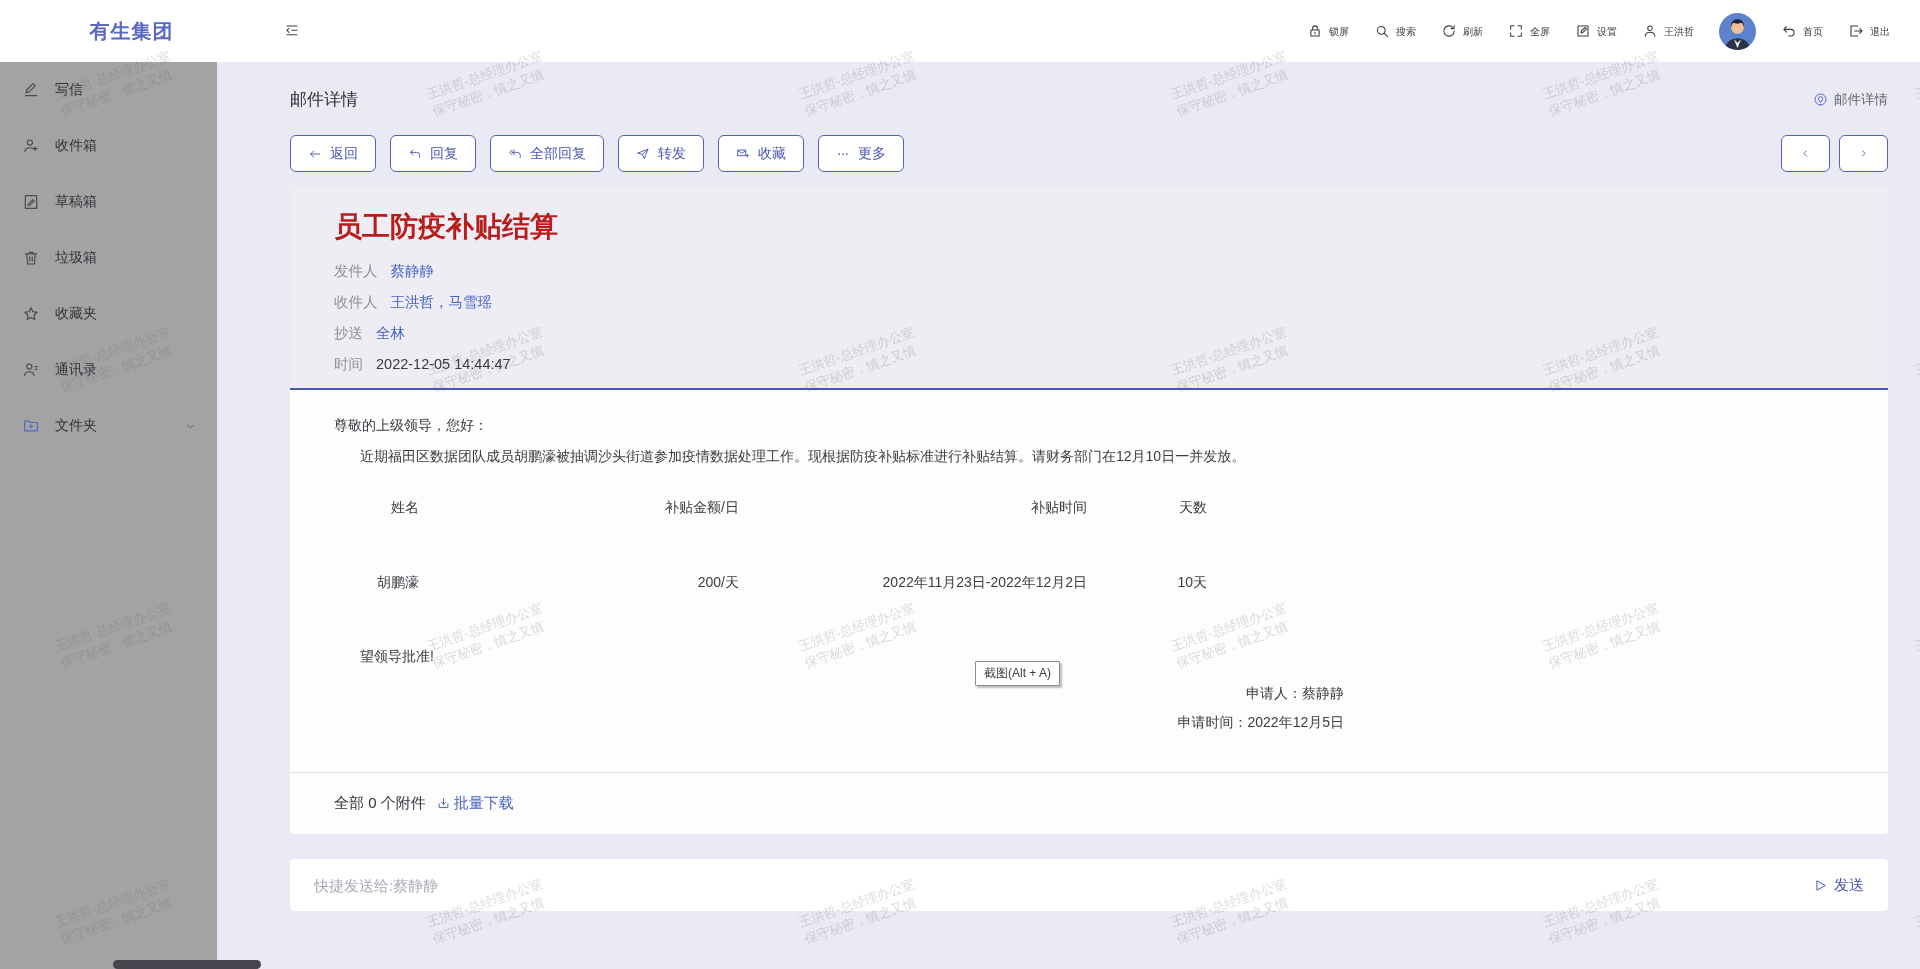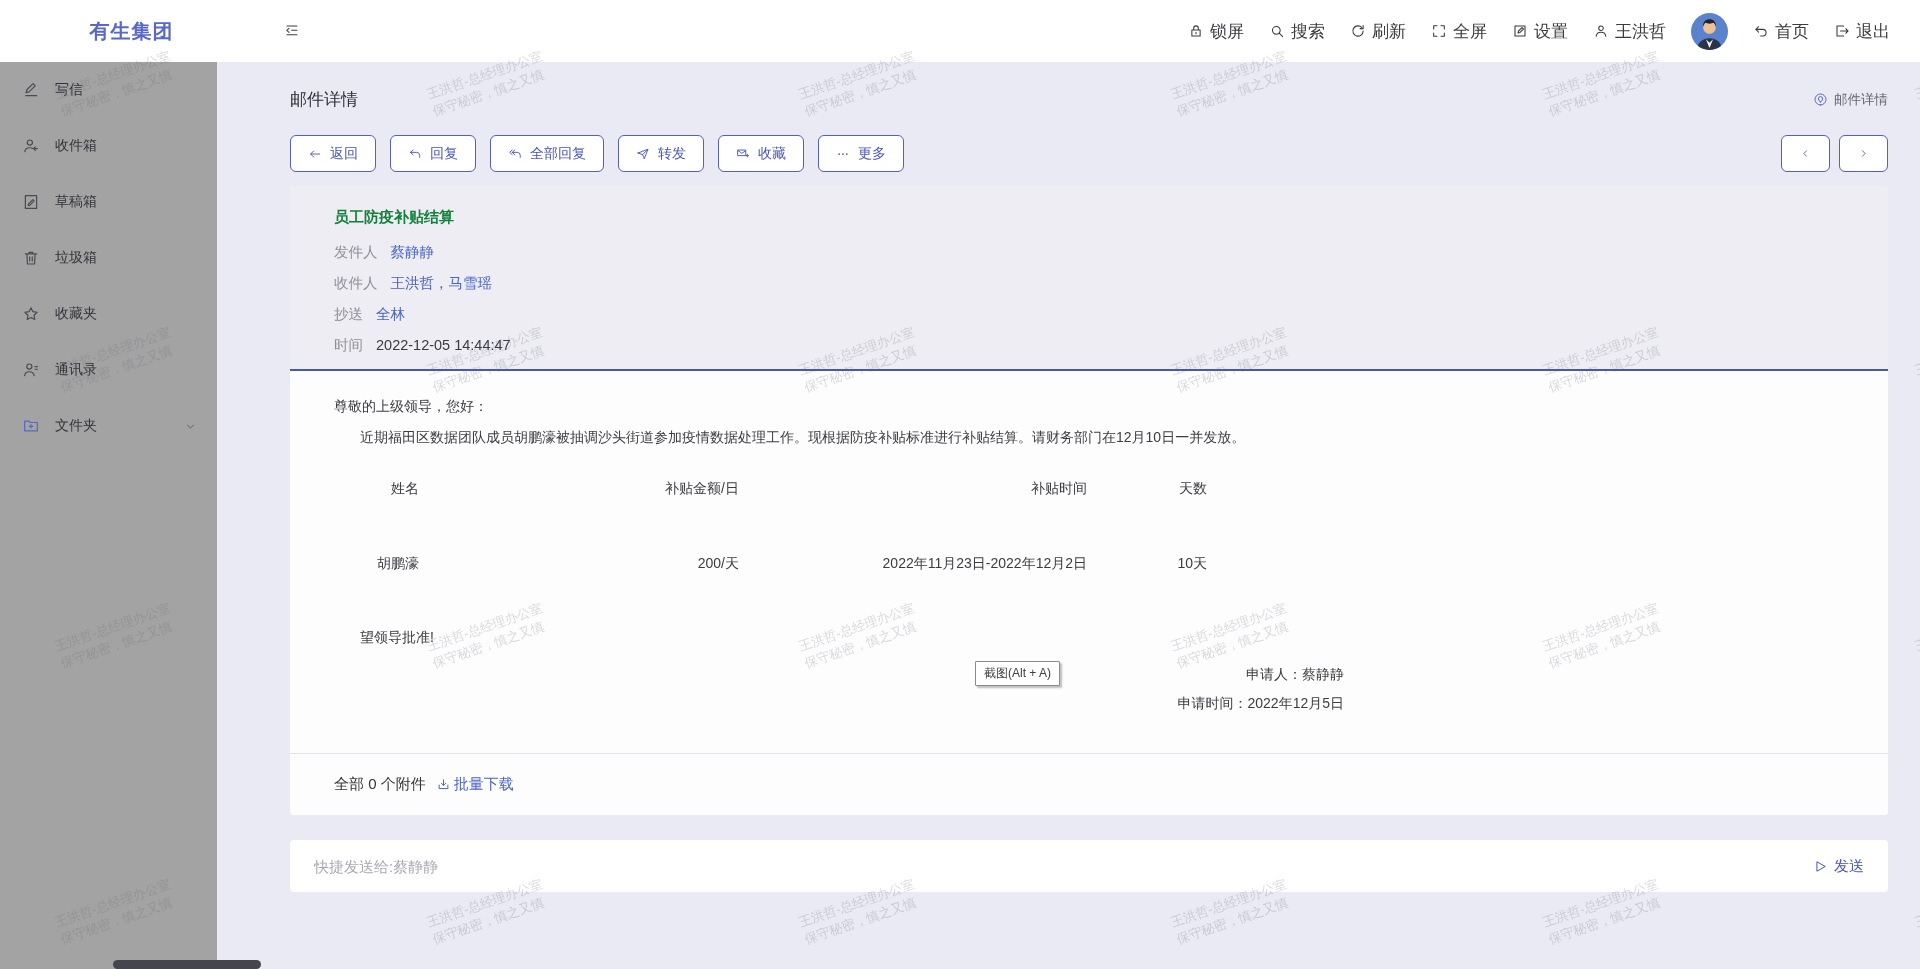--- a/index.html
+++ b/index.html
@@ -5,21 +5,21 @@
   * { margin:0; padding:0; box-sizing:border-box; }
   html,body { width:1920px; height:969px; overflow:hidden; }
   body { font-family:"Liberation Sans","DejaVu Sans",sans-serif; }
   .stage { position:relative; width:1920px; height:969px; background:#e9eaf3; overflow:hidden; }
 
   
   .topbar { position:absolute; left:0; top:0; right:0; height:62px; background:#fff; display:flex; align-items:center; z-index:2; }
   .brand { width:263px; text-align:center; font-size:20px; font-weight:bold; color:#5968c5; letter-spacing:1px; cursor:pointer; }
   .fold { color:#3c3c44; margin-left:21px; width:16px; height:16px; cursor:pointer; }
   .top-actions { margin-left:auto; display:flex; align-items:center; gap:25px; padding-right:30px; }
-  .top-item { display:flex; align-items:center; gap:6px; font-size:17px; color:#3a3a42; cursor:pointer; white-space:nowrap; }
+  .top-item { display:flex; align-items:flex-end; gap:6px; font-size:10px; color:#3a3a42; cursor:pointer; white-space:nowrap; }
   .top-item .ic { width:16px; height:16px; }
   .avatar { width:37px; height:37px; border-radius:50%; overflow:hidden; flex:none; cursor:pointer; }
 
   
   .sidebar { position:absolute; left:0; top:62px; bottom:0; width:217px; background:#a3a3a3; z-index:1; }
   .side-item { height:56px; display:flex; align-items:center; padding:0 20px 0 22px; gap:15px; font-size:14px; color:#33333b; cursor:pointer; }
   .side-item .ic { width:18px; height:18px; color:#4a4a52; flex:none; }
   .side-item .chev { margin-left:auto; width:13px; height:13px; color:#55555e; }
   .folder-ic { color:#5968c5 !important; }
 
@@ -34,21 +34,21 @@
   .btn-group { display:flex; gap:14px; }
   .tbtn { display:flex; align-items:center; gap:8px; height:37px; padding:0 17px; background:#fff; border:1px solid #5560b8; border-radius:6px; color:#4a56b0; font-size:14px; cursor:pointer; font-family:inherit; }
   .tbtn .ic { width:14px; height:14px; }
   .pager { margin-left:auto; display:flex; gap:9px; }
   .page-btn { width:49px; height:37px; background:#fff; border:1px solid #5560b8; border-radius:6px; color:#4a56b0; display:flex; align-items:center; justify-content:center; cursor:pointer; }
   .page-btn .ic { width:13px; height:13px; }
 
   
   .mail-card { margin-top:14px; border-radius:4px; overflow:hidden; background:#fdfdfe; }
   .mail-head { background:#ededf3; padding:22px 44px 8px; border-bottom:2px solid #4a58ab; }
-  .mail-head h2 { font-size:15px; color:#15803d; margin-bottom:10px; }
+  .mail-head h2 { font-size:28px; color:#b91c1c; margin-bottom:10px; }
   .meta { line-height:31px; font-size:14.5px; display:flex; gap:13px; }
   .mlab { color:#8f8f99; }
   .mlink { color:#4a64c4; cursor:pointer; text-decoration:none; }
   .mtime { color:#3a3a42; }
 
   .mail-body { background:#fdfdfe; height:382px; padding:27px 44px 0; font-size:14px; color:#3c3c42; overflow:hidden; }
   .para { margin-top:13px; text-indent:26px; }
   .subsidy-table { margin-top:33px; border-collapse:collapse; }
   .subsidy-table th, .subsidy-table td { font-weight:normal; text-align:right; padding:0 0 0 5px; font-size:14px; color:#3c3c42; }
   .subsidy-table tbody td { padding-top:57px; }

